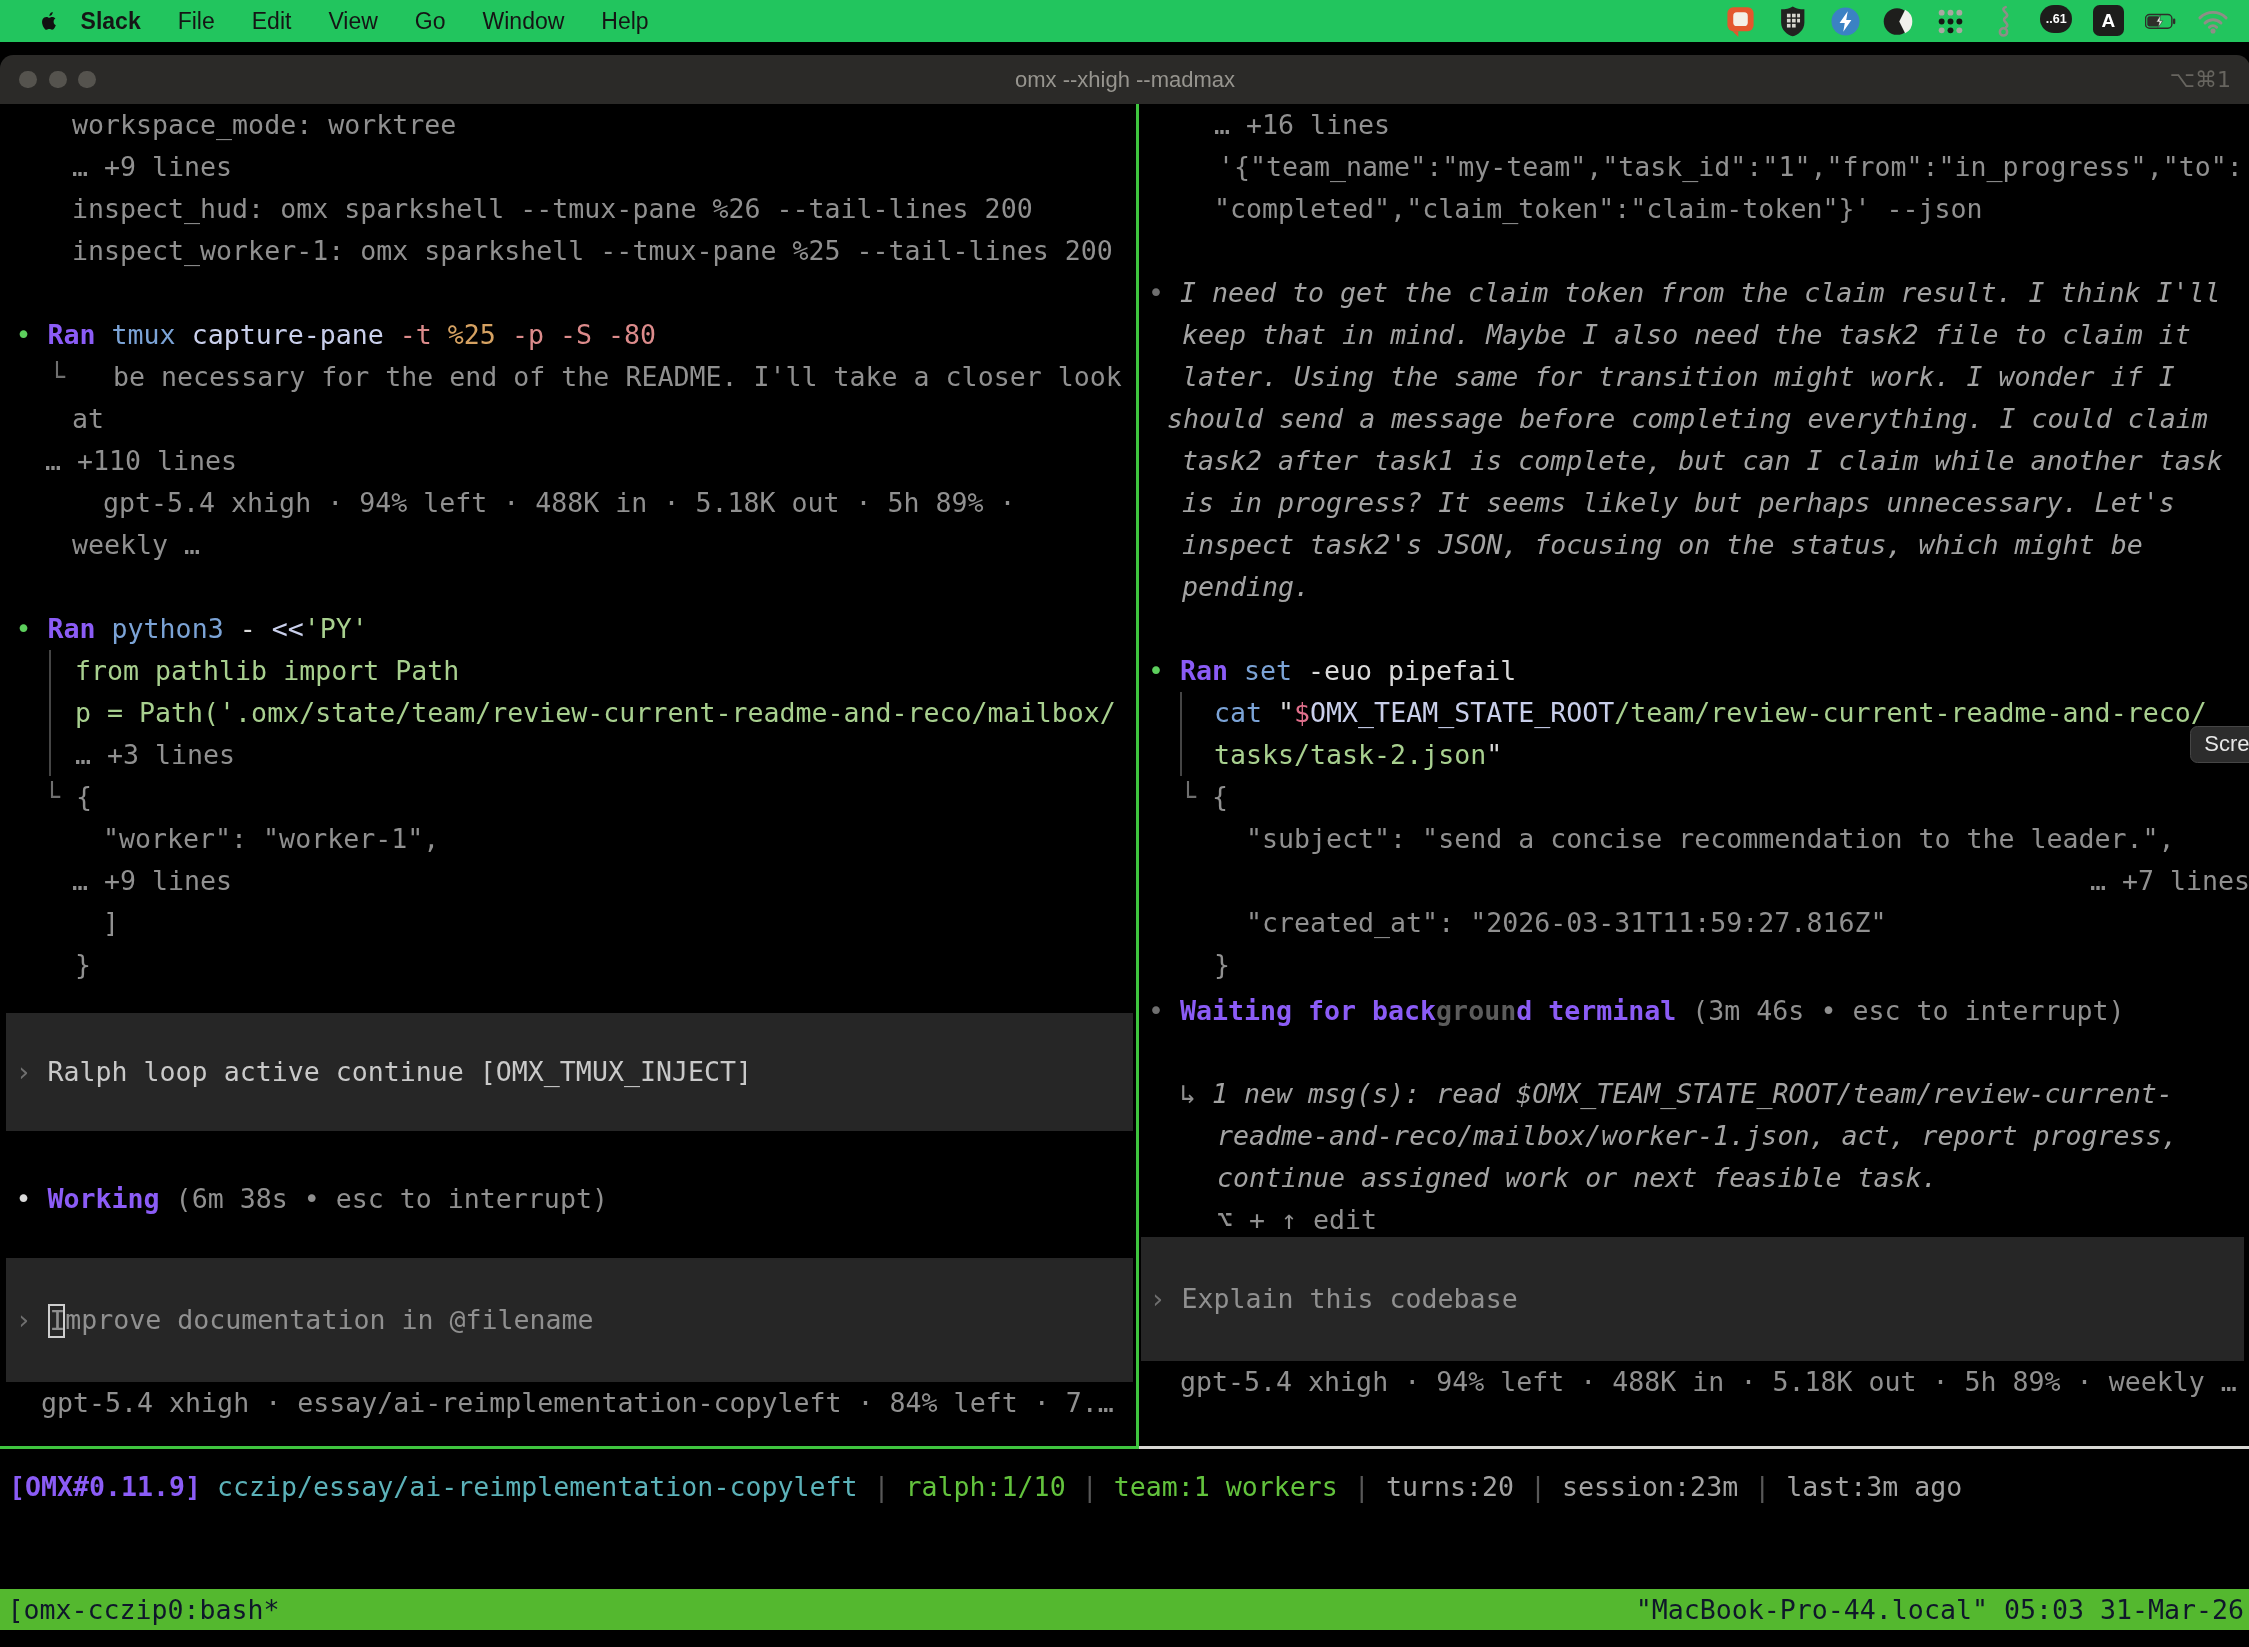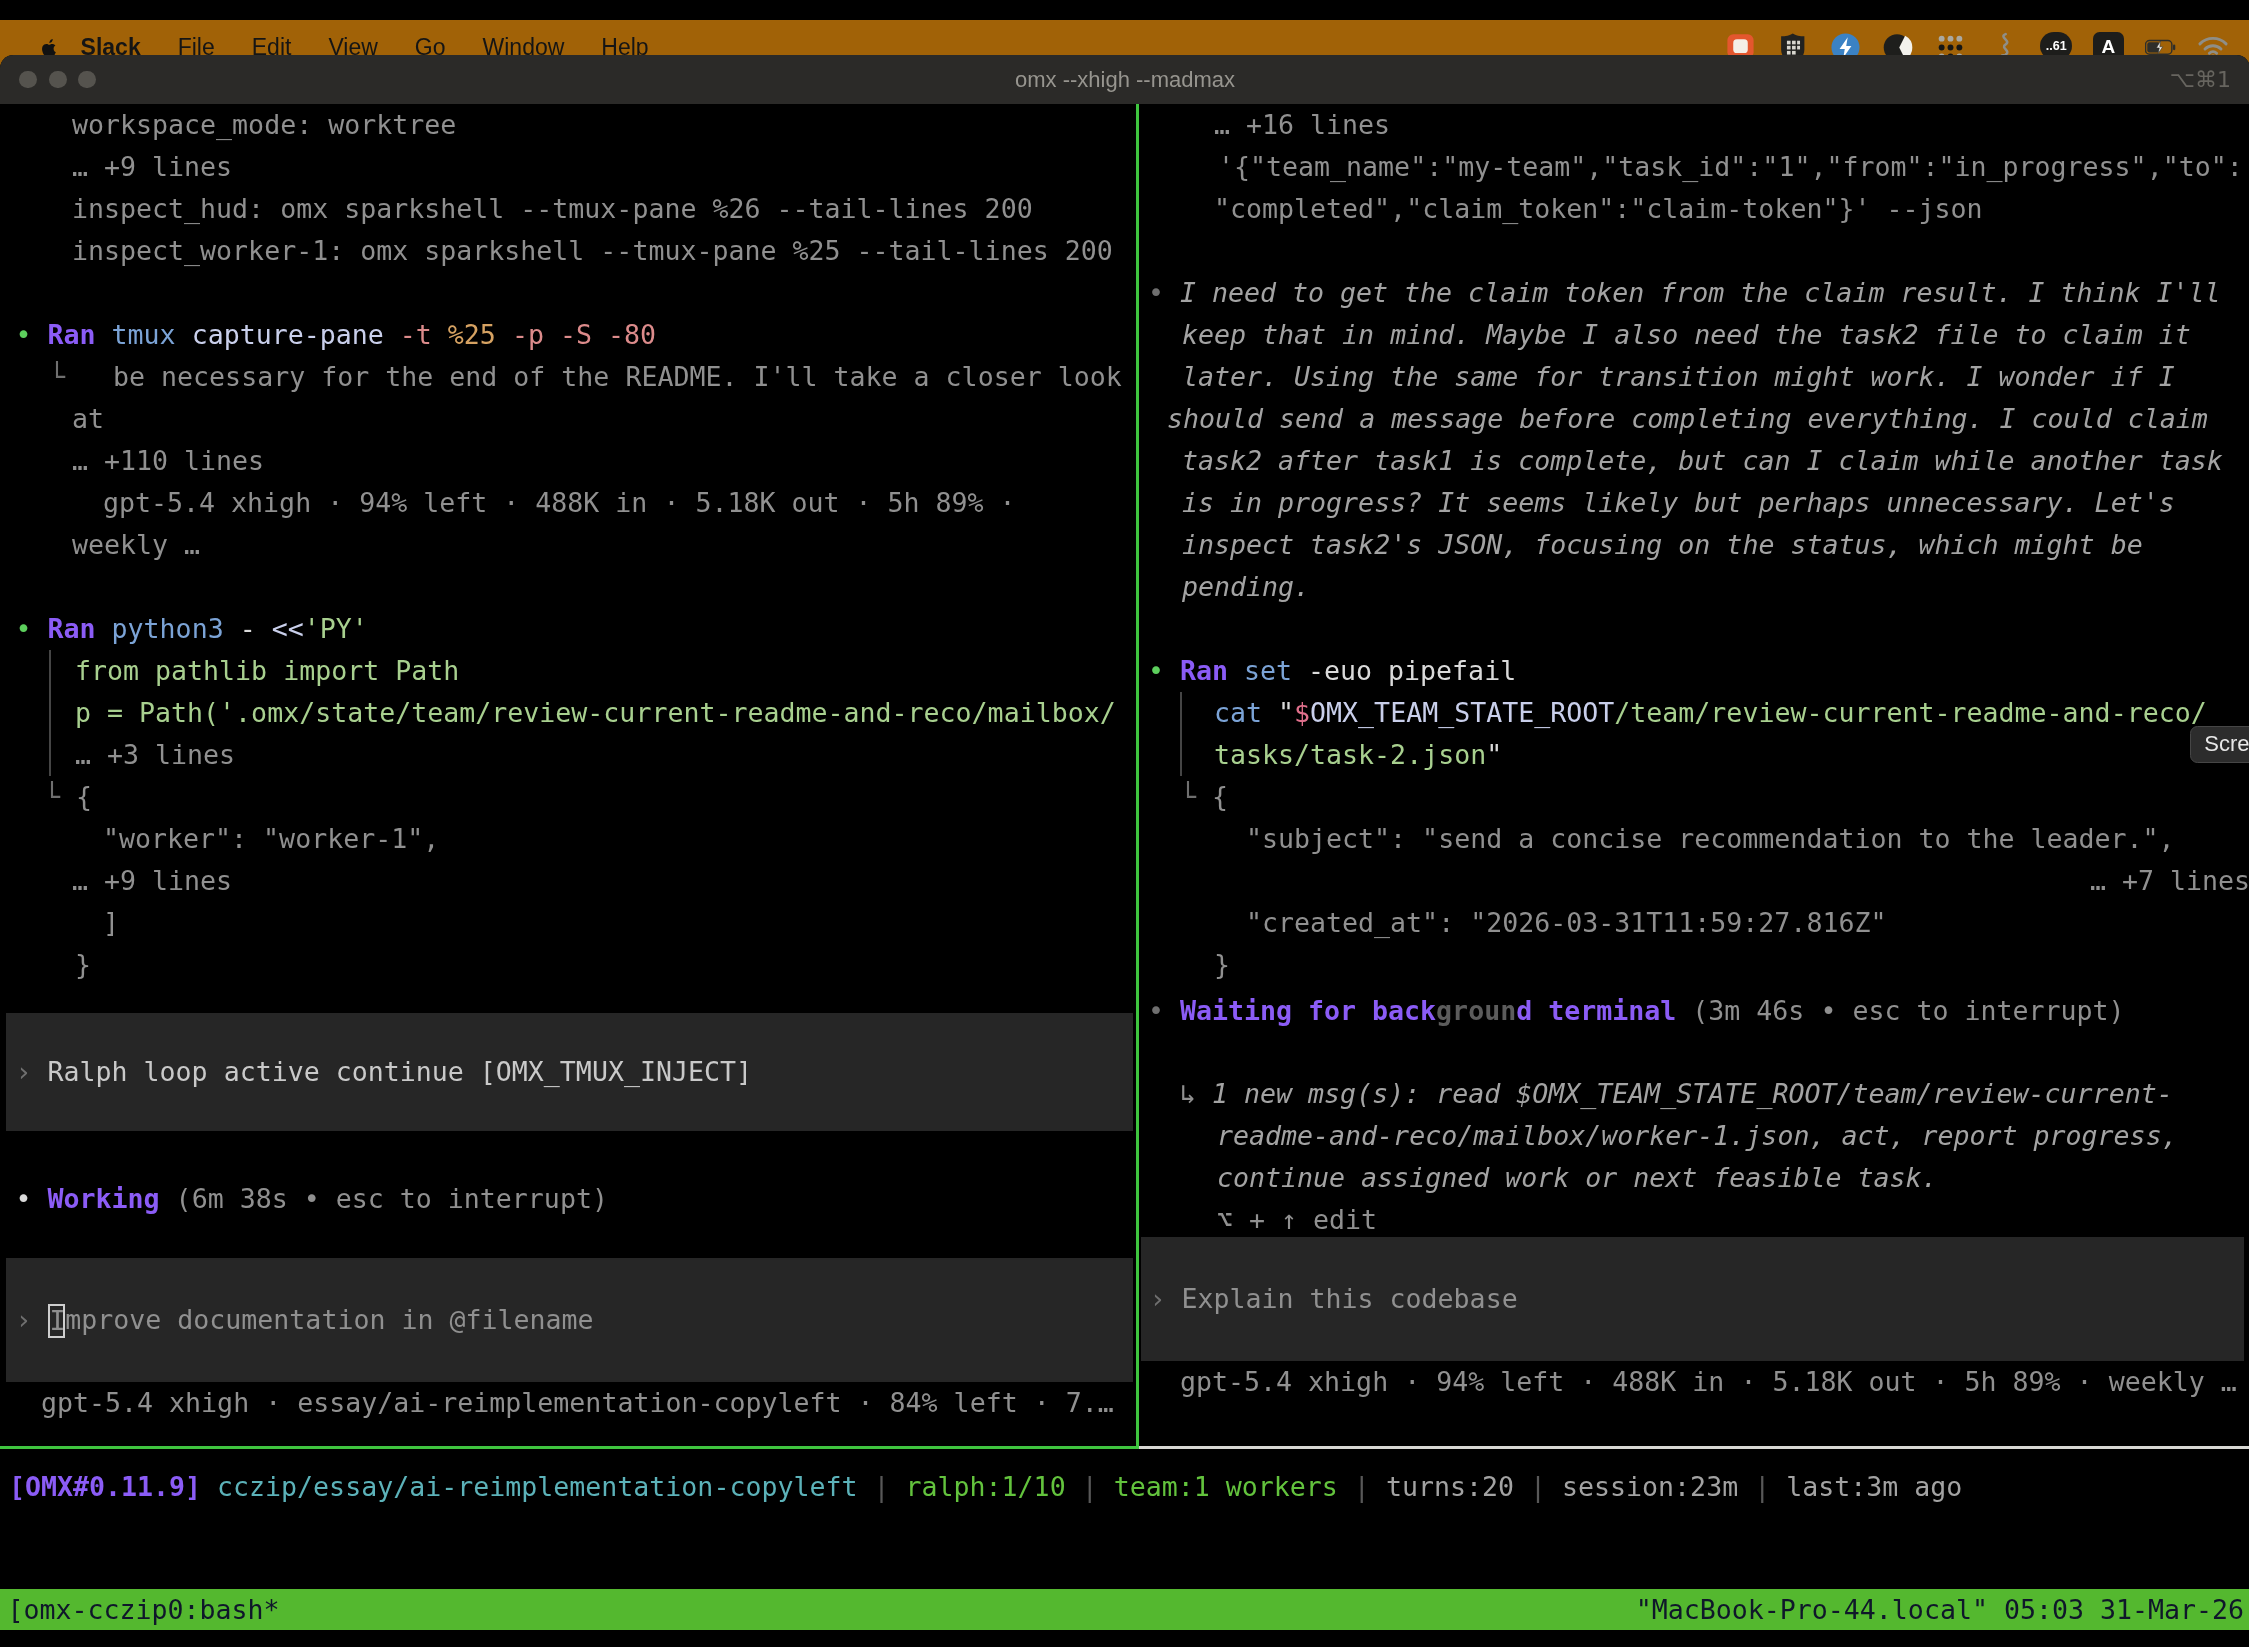--- a/index.html
+++ b/index.html
@@ -1,18 +1,18 @@
 <!DOCTYPE html>
 <html style="font-size:11.8px"><head>
 <meta charset="utf-8">
 <style>
   html,body{margin:0;padding:0;background:#000;}
   #root{position:relative;width:2250px;height:1648px;overflow:hidden;background:#000;font-family:"DejaVu Sans Mono","DejaVu Sans",monospace;}
   
-  .menubar{position:absolute;left:0;top:0;width:100%;height:55px;background:#a16207;display:flex;align-items:center;font-family:"Liberation Sans",sans-serif;font-size:23px;color:#151515;margin-top:20px;}
+  .menubar{position:absolute;left:0;top:0;width:100%;height:42px;background:#22c55e;display:flex;align-items:center;font-family:"Liberation Sans",sans-serif;font-size:23px;color:#151515;}
   .apple{margin-left:37px;display:flex;align-items:center;}
   .mitem{padding:0 18.5px;}
   .mitem.app{font-weight:bold;padding-left:23.6px;}
   .m-right{margin-left:auto;display:flex;gap:20.7px;padding-right:20.7px;}
   .micon{width:32px;height:32px;display:flex;align-items:center;justify-content:center;}
   .badge61{min-width:32px;height:28px;border-radius:14px;background:#1d1d1b;color:#fff;font-size:12.5px;font-weight:bold;display:flex;align-items:center;justify-content:center;}
   .kbdA{width:31px;height:31px;border-radius:6.6px;background:#1d1d1b;color:#fff;font-size:19px;font-weight:bold;display:flex;align-items:center;justify-content:center;}
   
   .window{position:absolute;left:0;top:55px;right:0;bottom:0;background:#000;border-radius:13.3px 13.3px 11.8px 11.8px;overflow:hidden;}
   .titlebar{position:absolute;left:0;top:0;width:100%;height:49px;background:#2b2a28;}
@@ -163,21 +163,21 @@
 
     <div id="left-pane" class="pane">
         <div class="t-line" style="padding-left: 72px;"><span class="c-gray">workspace_mode: worktree</span></div>
         <div class="t-line" style="padding-left: 72px;"><span class="c-gray">… +9 lines</span></div>
         <div class="t-line" style="padding-left: 72px;"><span class="c-gray">inspect_hud: omx sparkshell --tmux-pane %26 --tail-lines 200</span></div>
         <div class="t-line" style="padding-left: 72px;"><span class="c-gray">inspect_worker-1: omx sparkshell --tmux-pane %25 --tail-lines 200</span></div>
         <div class="t-line"></div>
         <div class="t-line" style="padding-left: 15.5px;"><span class="c-bgrn">• </span><span class="c-bold">Ran </span><span class="c-blue">tmux </span><span class="c-lav">capture-pane </span><span class="c-flag">-t </span><span class="c-org">%25 </span><span class="c-flag">-p -S -80</span></div>
         <div class="t-line" style="padding-left: 49px;"><span class="c-dim">└</span><span class="c-gray">   be necessary for the end of the README. I'll take a closer look</span></div>
         <div class="t-line" style="padding-left: 72px;"><span class="c-gray">at</span></div>
-        <div class="t-line" style="padding-left: 72px;"><span class="c-gray">… +110 lines</span></div>
+        <div class="t-line" style="padding-left: 45px;"><span class="c-gray">… +110 lines</span></div>
         <div class="t-line" style="padding-left: 103px;"><span class="c-gray">gpt-5.4 xhigh · 94% left · 488K in · 5.18K out · 5h 89% ·</span></div>
         <div class="t-line" style="padding-left: 72px;"><span class="c-gray">weekly …</span></div>
         <div class="t-line"></div>
         <div class="t-line" style="padding-left: 15.5px;"><span class="c-bgrn">• </span><span class="c-bold">Ran </span><span class="c-blue">python3 </span><span class="c-white">- </span><span class="c-lav">&lt;&lt;</span><span class="c-grn">'PY'</span></div>
         <div class="t-line" style="padding-left: 75px;"><i class="gl" style="left: 49px;"></i><span class="c-grn">from pathlib import Path</span></div>
         <div class="t-line" style="padding-left: 75px;"><i class="gl" style="left: 49px;"></i><span class="c-grn">p = Path('.omx/state/team/review-current-readme-and-reco/mailbox/</span></div>
         <div class="t-line" style="padding-left: 75px;"><i class="gl" style="left: 49px;"></i><span class="c-gray">… +3 lines</span></div>
         <div class="t-line" style="padding-left: 44px;"><span class="c-dim">└ </span><span class="c-gray">{</span></div>
         <div class="t-line" style="padding-left: 103px;"><span class="c-gray">"worker": "worker-1",</span></div>
         <div class="t-line" style="padding-left: 72px;"><span class="c-gray">… +9 lines</span></div>

